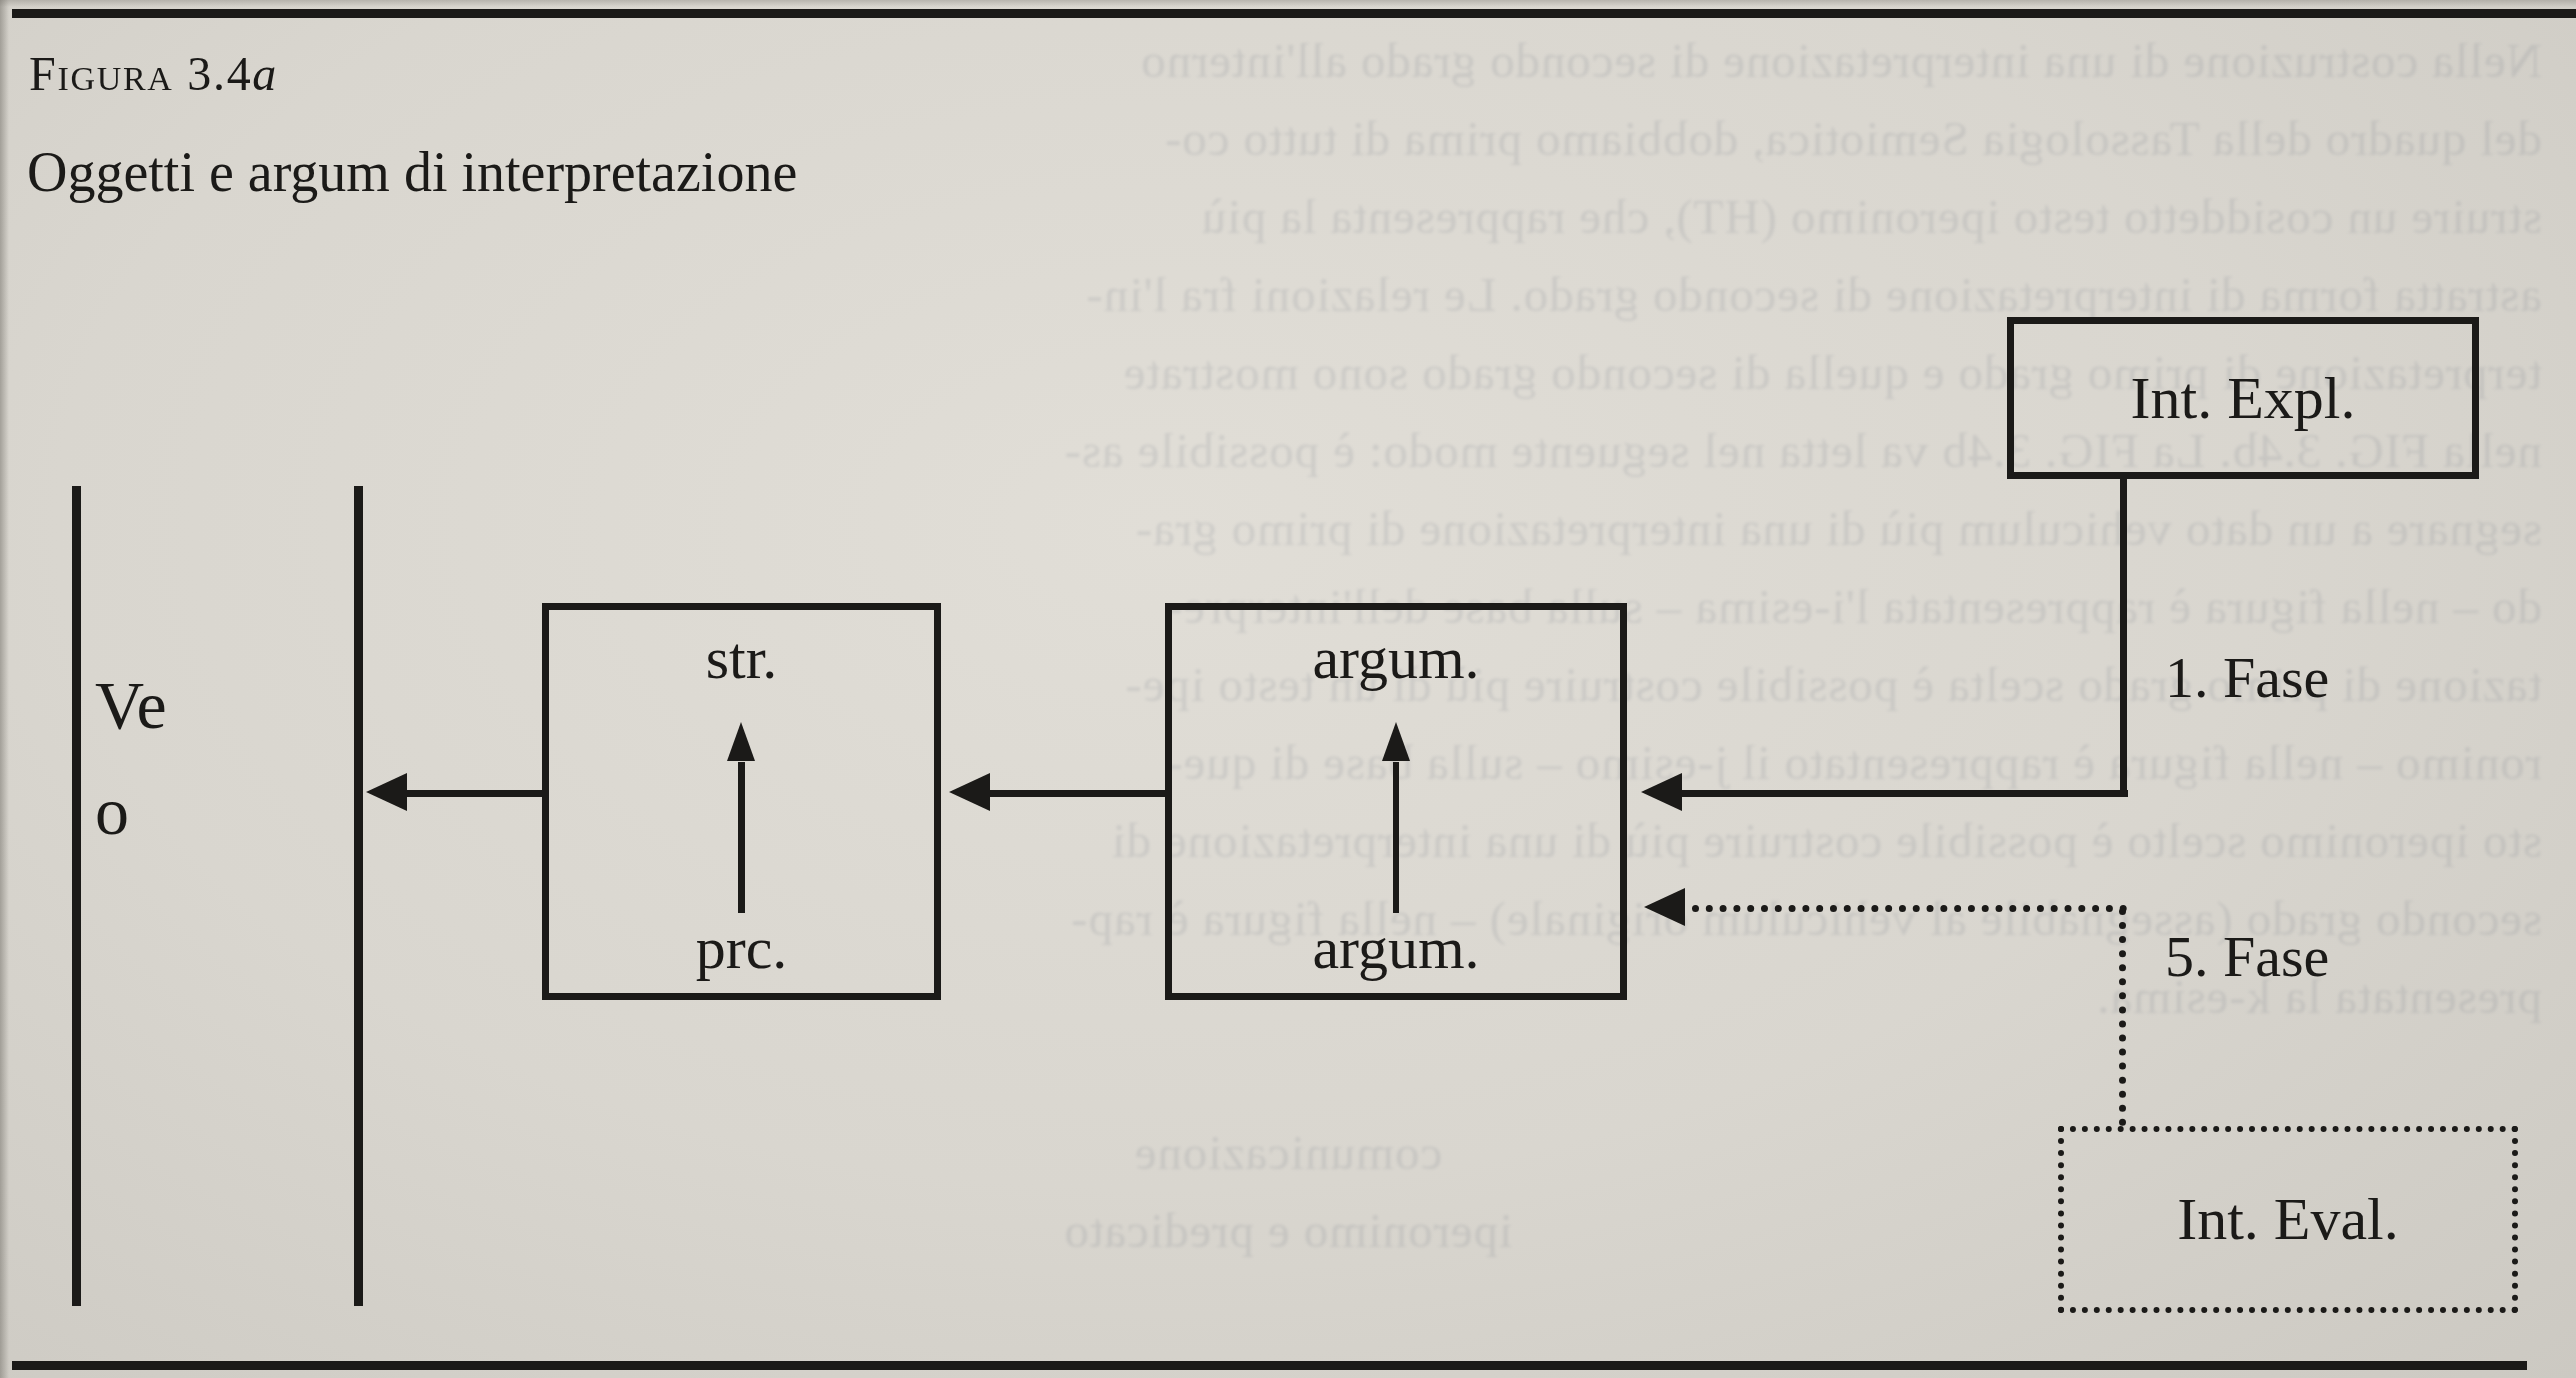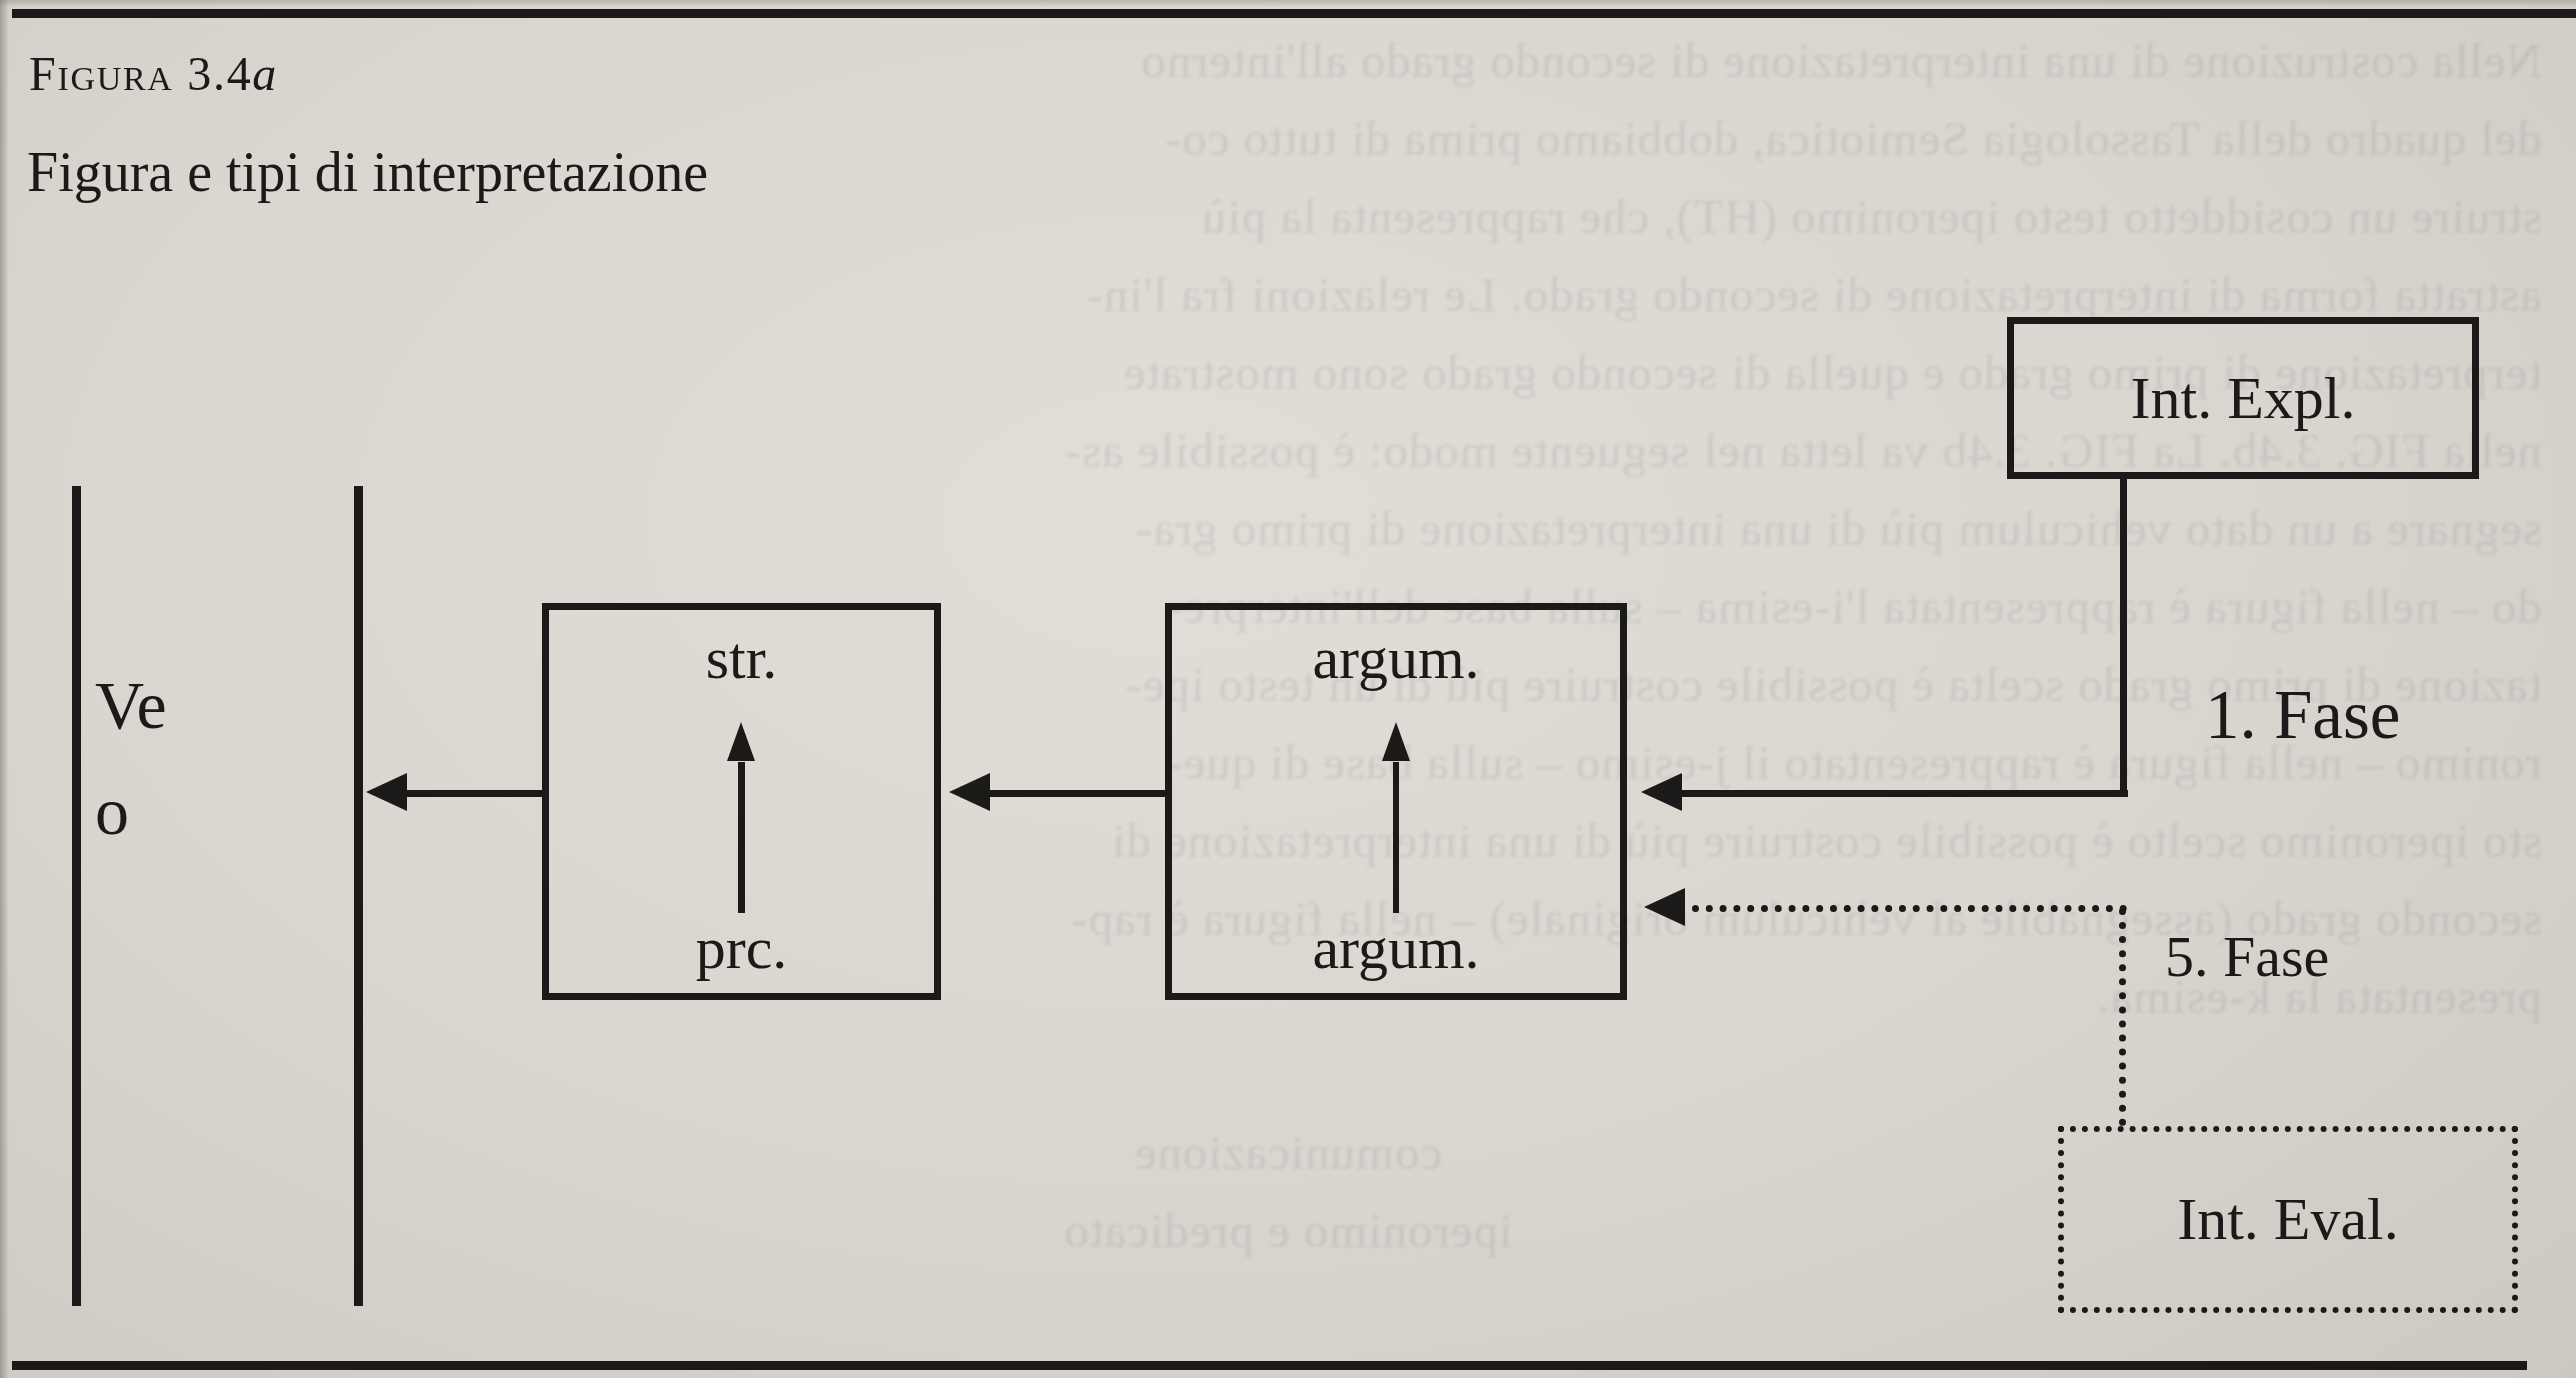--- a/index.html
+++ b/index.html
@@ -101,21 +101,21 @@
     <div class="bleed-line centered">iperonimo e predicato</div>
     <div class="bleed-line"></div>
   </div>
 
   <div class="rule rule-top"></div>
   <div class="rule rule-bottom"></div>
 
   <div class="figure-label">
     <span class="sc">Figura 3.4</span><span class="suffix">a</span>
   </div>
-  <div class="figure-title">Figura e tipi di interpretazione</div>
+  <div class="figure-title">Oggetti e argum di interpretazione</div>
 
   <div class="vline" style="left:72px;top:486px;width:9.4px;height:820px;"></div>
   <div class="vline" style="left:354px;top:486px;width:8.5px;height:820px;"></div>
 
   <div class="veh-label">
     <div>Ve</div>
     <div>o</div>
   </div>
 
   <div class="box" style="left:542px;top:603px;width:399px;height:397px;">
@@ -138,21 +138,21 @@
   <div class="shaft-h" style="left:990px;top:790px;width:175px;"></div>
   <div class="ah-left" style="left:949px;top:773px;"></div>
 
   <div class="box-plain" style="left:2007px;top:317px;width:472px;height:162px;">
     <div class="dlabel">Int. Expl.</div>
   </div>
 
   <div class="shaft-v" style="left:2120px;top:479px;height:318px;"></div>
   <div class="shaft-h" style="left:1682px;top:790px;width:446px;"></div>
   <div class="ah-left" style="left:1641px;top:773px;"></div>
-  <div class="dlabel" style="position:absolute;left:2165px;top:676px;font-size:69px;z-index:3;margin-left:40px;">1. Fase</div>
+  <div class="dlabel" style="position:absolute;left:2165px;top:644px;font-size:58px;z-index:3;">1. Fase</div>
 
   <div class="dshaft-h" style="left:1692px;top:905px;width:435px;"></div>
   <div class="dshaft-v" style="left:2119px;top:908px;height:218px;"></div>
   <div class="ah-left" style="left:1644px;top:888px;"></div>
   <div class="dlabel" style="position:absolute;left:2165px;top:923px;font-size:58px;z-index:3;">5. Fase</div>
 
   <div class="box-dotted" style="left:2058px;top:1126px;width:460px;height:187px;">
     <div class="dlabel">Int. Eval.</div>
   </div>
 

